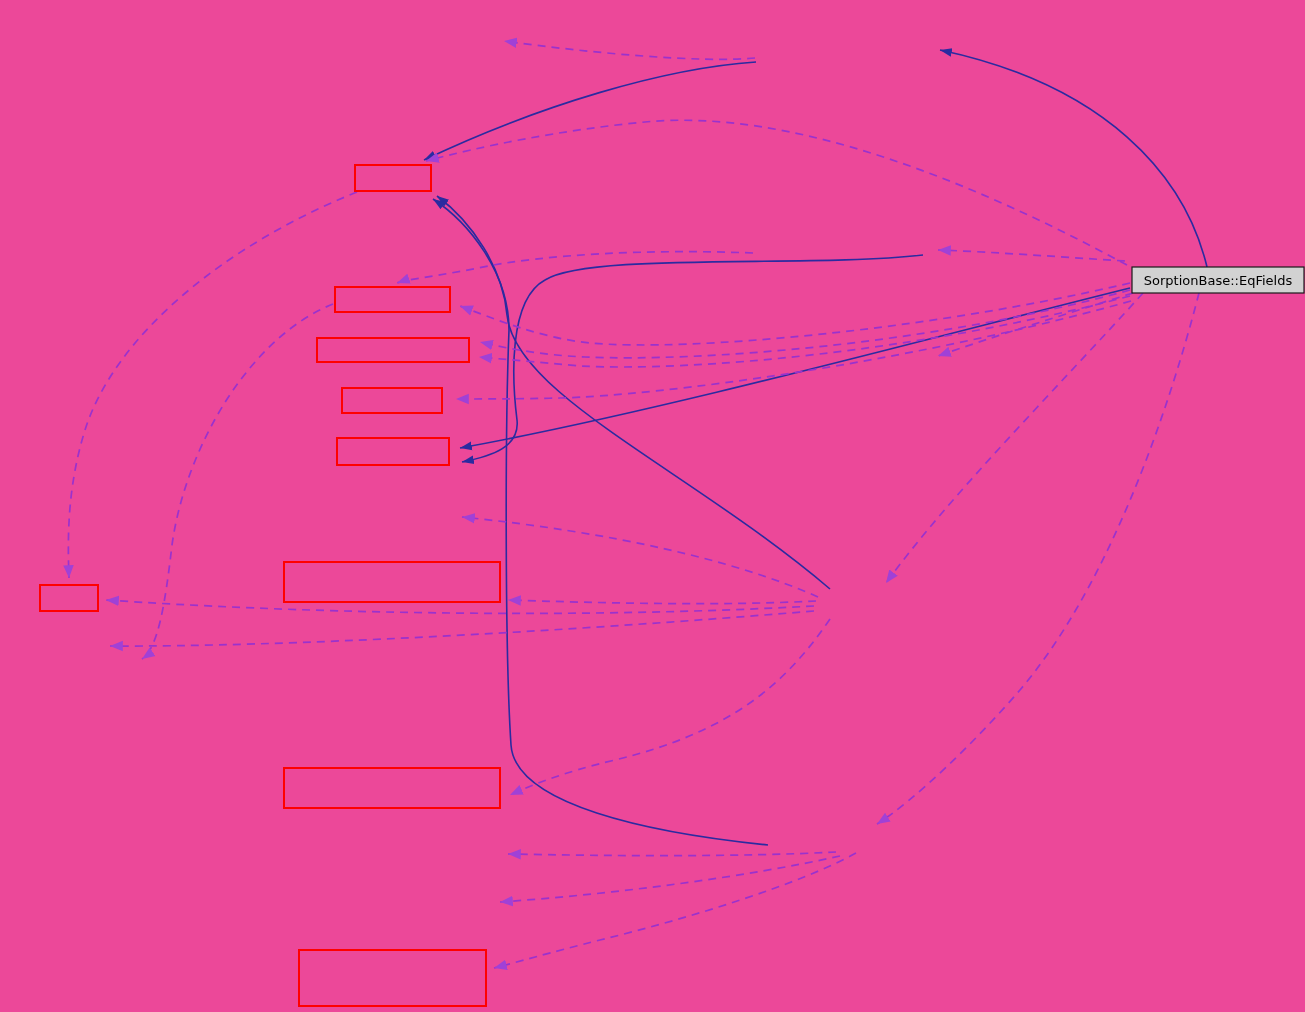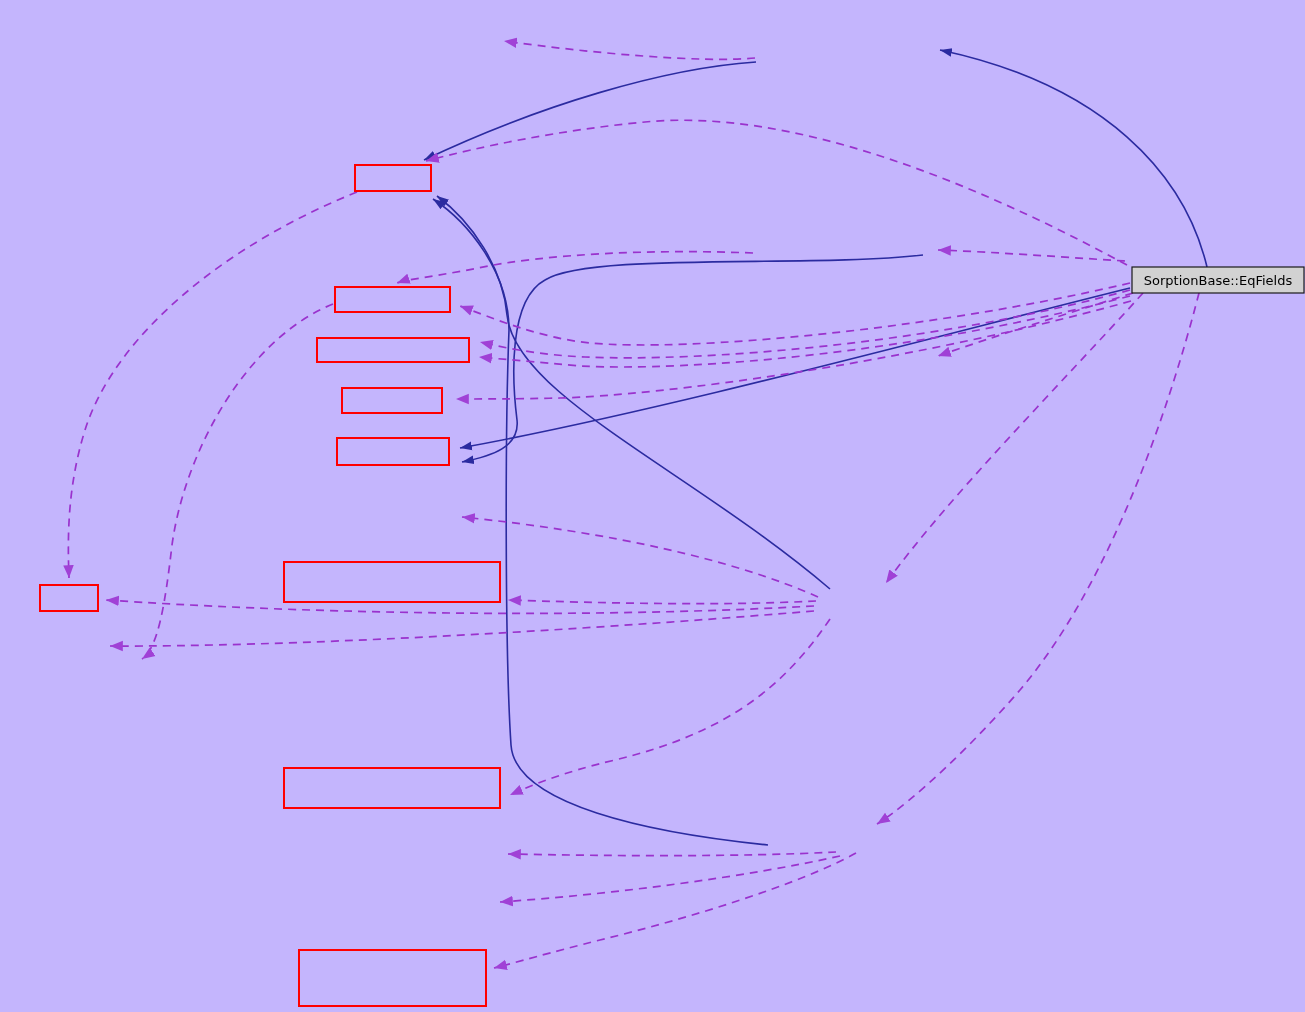--- a/index.html
+++ b/index.html
@@ -1,16 +1,16 @@
 <!DOCTYPE html>
 <html><head>
 <meta charset="utf-8">
 <style>
   html,body{margin:0;padding:0;background:#000;}
-  .stage{position:relative;width:1305px;height:1012px;background:#c4b5fd;overflow:hidden;
+  .stage{position:relative;width:1305px;height:1012px;background:#ec4899;overflow:hidden;
          font-family:"DejaVu Sans", sans-serif;}
   svg{display:block}
   .class-box{fill:none;stroke:#ff0000;stroke-width:2px;}
   .e-blue{fill:none;stroke:#2b2ba0;stroke-width:1.6px;}
   .e-dash{fill:none;stroke:#9a32cd;stroke-width:1.7px;stroke-dasharray:8,6;}
   .main-node-rect{stroke:#1a1a1a;stroke-width:1.2px;}
   .main-node-text{font-size:13px;}
 </style>
 </head>
 <body>

